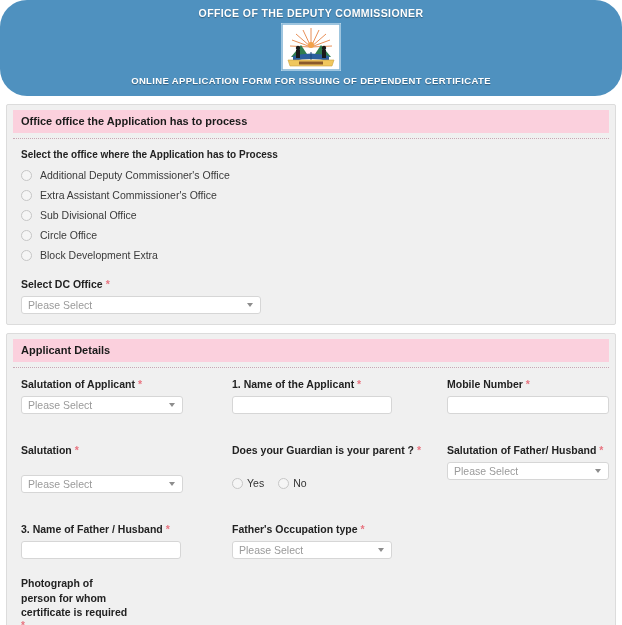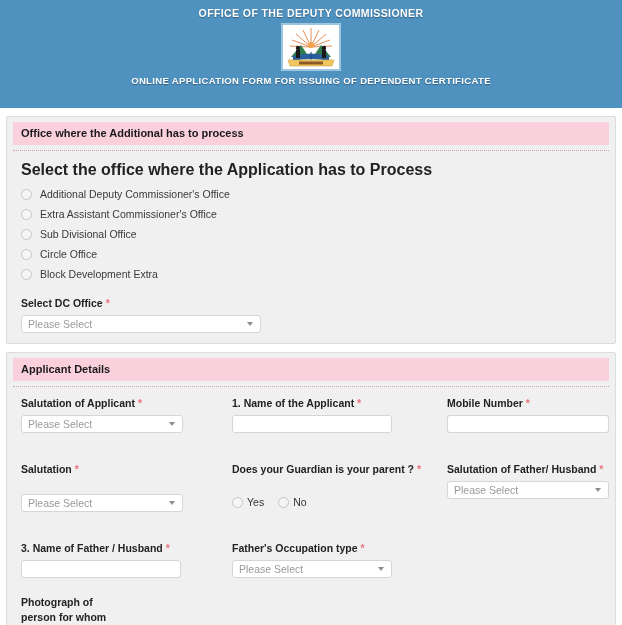--- a/index.html
+++ b/index.html
@@ -12,22 +12,23 @@
   .page {
     width: 622px; height: 625px;
     position: relative;
     overflow: hidden;
     background: #ffffff;
   }
 
   
   .masthead {
     background: #4f91bf;
-    padding: 7px 0 22px 0;
+    padding: 7px 0 10px 0;
     text-align: center;
+    border-radius: 27px;
   }
   .masthead .title {
     color: #ffffff;
     font-size: 10.5px;
     font-weight: bold;
     letter-spacing: .4px;
     text-shadow: 0 1px 1px rgba(0,0,0,.35);
   }
   .emblem-wrap {
     margin: 4px auto 3px auto;
@@ -63,21 +64,21 @@
   }
   .panel-divider {
     border-bottom: 1px dotted #c8a8b4;
     margin: 5px 6px 0 6px;
     height: 0;
   }
   .panel-body { padding: 10px 14px 2px 14px; }
 
   
   .group-label {
-    font-size: 16px;
+    font-size: 10px;
     font-weight: bold;
     color: #222;
     margin-bottom: 9px;
   }
   .radio-row {
     display: flex;
     align-items: center;
     margin-bottom: 8px;
   }
   .radio-mark {
@@ -192,21 +193,21 @@
         <path d="M41 27 L41 35 L45 35 L45 27 Z" fill="#1a1a1a"></path>
         <path d="M7 37 L53 37 L51 43 L9 43 Z" fill="#f0c75e" stroke="#c9a33f" stroke-width="0.6"></path>
         <rect x="18" y="38.5" width="24" height="3" fill="#8a5a2b"></rect>
       </svg>
     </div>
 
     <div class="subtitle">ONLINE APPLICATION FORM FOR ISSUING OF DEPENDENT CERTIFICATE</div>
   </div>
 
   <div class="panel">
-    <div class="panel-header">Office where the Additional has to process</div>
+    <div class="panel-header">Office office the Application has to process</div>
     <div class="panel-divider"></div>
 
     <div class="panel-body">
       <div class="group-label">Select the office where the Application has to Process</div>
 
       <div class="radio-row">
         <span class="radio-mark"></span>
         <span class="radio-text">Additional Deputy Commissioner's Office</span>
       </div>
       <div class="radio-row">

